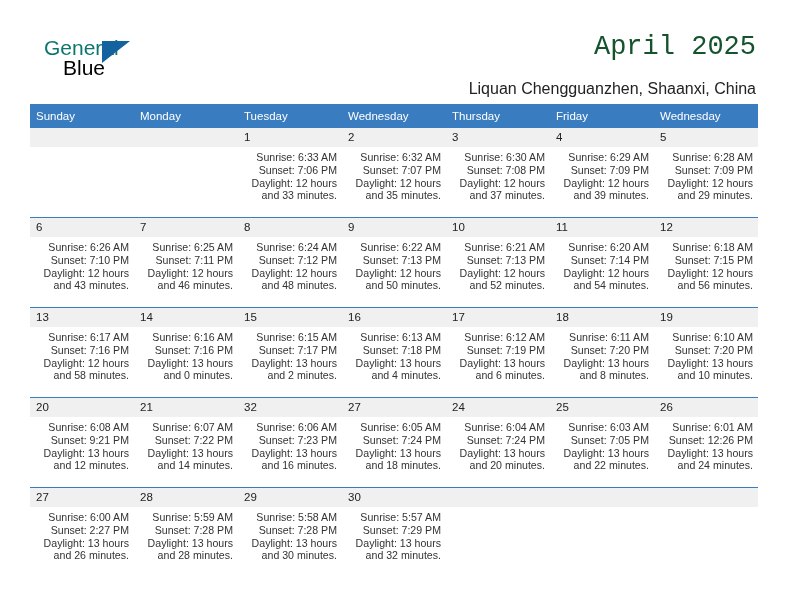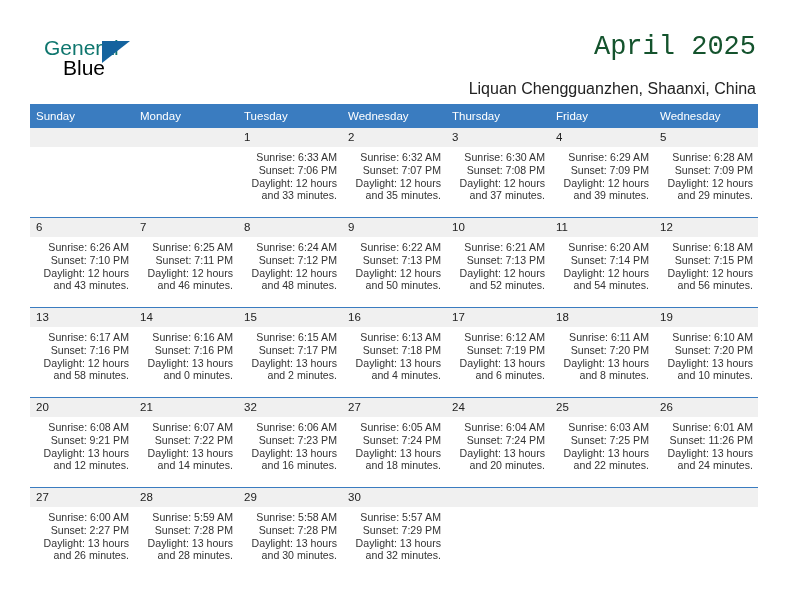--- a/index.html
+++ b/index.html
@@ -456,32 +456,32 @@
                 <div>Daylight: 13 hours</div>
                 <div>and 20 minutes.</div>
               </div>
             </div>
           </td>
           <td>
             <div class="daybox">
               <div class="daynum">25</div>
               <div class="lines">
                 <div>Sunrise: 6:03 AM</div>
-                <div>Sunset: 7:25 PM</div>
+                <div>Sunset: 7:05 PM</div>
                 <div>Daylight: 13 hours</div>
                 <div>and 22 minutes.</div>
               </div>
             </div>
           </td>
           <td>
             <div class="daybox">
               <div class="daynum">26</div>
               <div class="lines">
                 <div>Sunrise: 6:01 AM</div>
-                <div>Sunset: 11:26 PM</div>
+                <div>Sunset: 12:26 PM</div>
                 <div>Daylight: 13 hours</div>
                 <div>and 24 minutes.</div>
               </div>
             </div>
           </td>
         </tr>
         <tr>
           <td>
             <div class="daybox">
               <div class="daynum">27</div>

